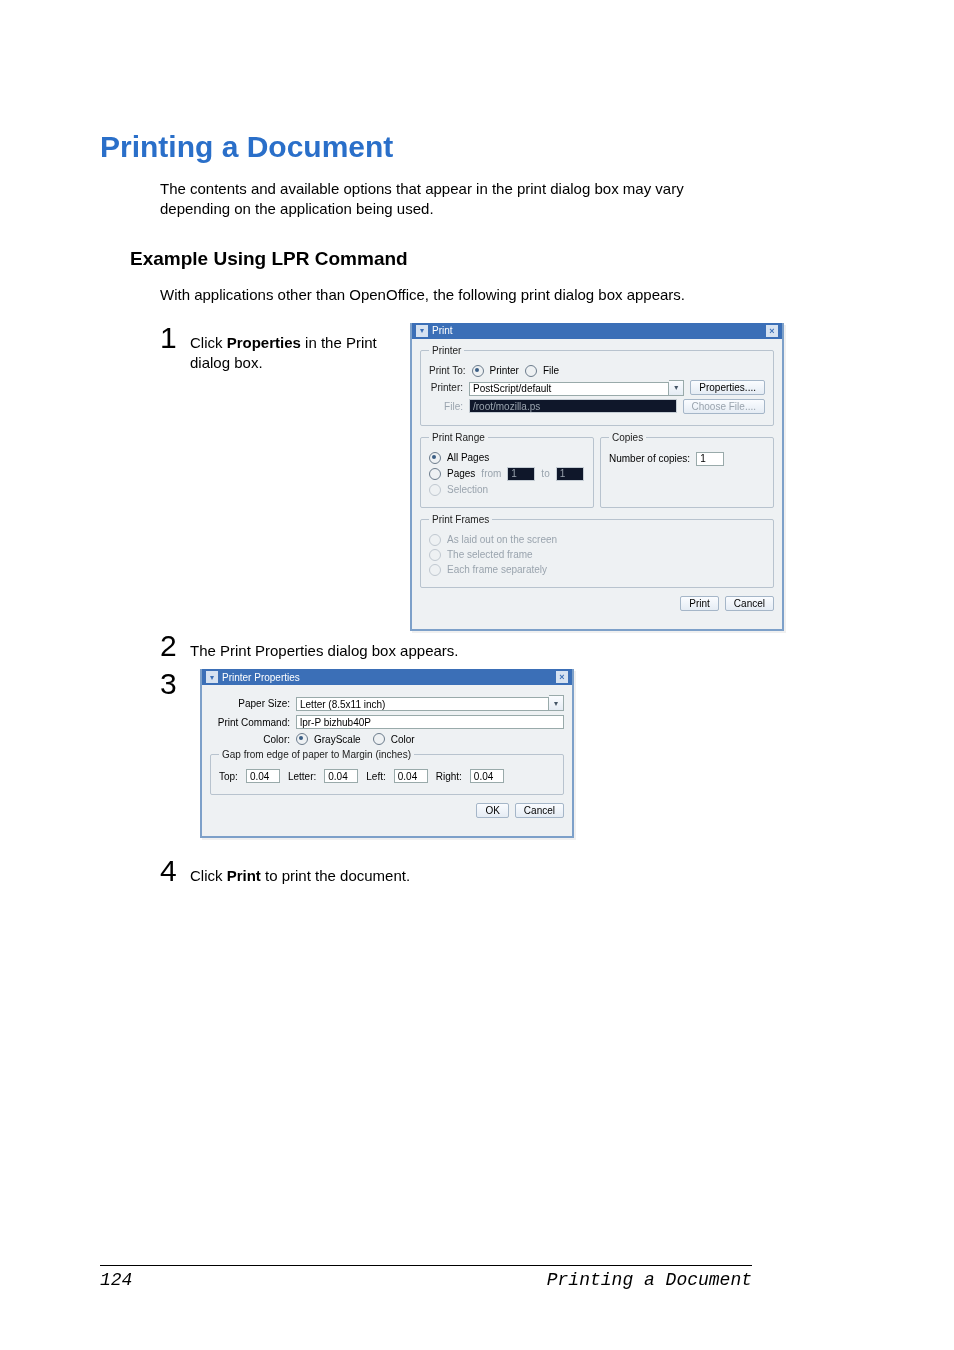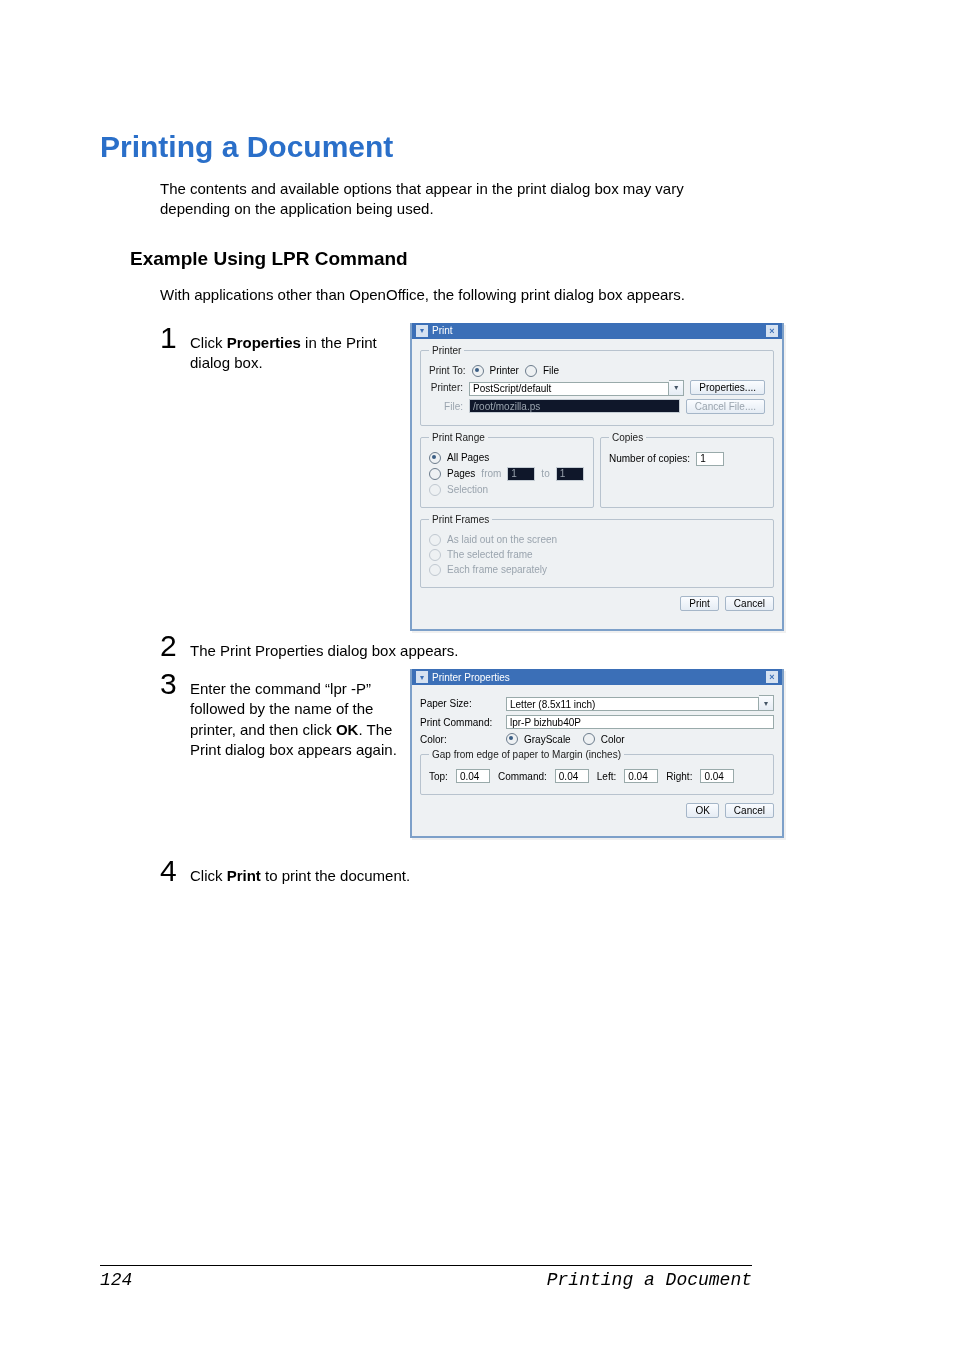--- a/index.html
+++ b/index.html
@@ -167,21 +167,21 @@
   .dlg2 {
     border: 2px solid #7da0c9;
     border-top: none;
     width: 370px;
     font-size: 10px;
     background: #eef1f3;
     font-family: "Segoe UI", Tahoma, sans-serif;
     box-shadow: 2px 2px 0 rgba(0,0,0,0.06);
   }
   .pp-row { display:flex; align-items:center; gap:6px; margin:4px 0;}
-  .pp-lbl { width:80px; }
+  .pp-lbl { width:80px; text-align:right; }
 
   
   .footer {
     position: absolute;
     bottom: 60px;
     left: 100px;
     right: 100px;
     border-top: 1px solid #000;
     padding-top: 4px;
     display: flex;
@@ -233,21 +233,21 @@
               <span class="lbl" style="width:34px;text-align:right;">Printer:</span>
               <div class="combo" style="flex:1;">
                 <input class="inp" value="PostScript/default" style="">
                 <span class="dd">▾</span>
               </div>
               <button class="btn">Properties....</button>
             </div>
             <div class="row">
               <span class="lbl-dis" style="width:34px;text-align:right;">File:</span>
               <input class="inp inp-dis" style="flex: 1 1 0%;" value="/root/mozilla.ps">
-              <button class="btn btn-dis">Cancel File....</button>
+              <button class="btn btn-dis">Choose File....</button>
             </div>
           </fieldset>
 
           <div class="two-col">
             <fieldset class="grp">
               <legend>Print Range</legend>
               <div class="row">
                 <span class="radio sel"></span>
                 <span>All Pages</span>
               </div>
@@ -299,23 +299,20 @@
   </div>
 
   <div class="step-row">
     <div class="step-num">2</div>
     <div class="step-text">The Print Properties dialog box appears.</div>
   </div>
 
   <div class="step-pair">
     <div style="display:flex;align-items:flex-start;">
       <div class="step-num">3</div>
-      <div class="step-text-narrow">
-        <span>Enter the command “lpr -P” followed by the name of the printer, and then click </span><span class="bold">OK</span><span>. The Print dialog box appears again.</span>
-      </div>
     </div>
     <div class="dialog-wrap">
       <div class="dlg2">
         <div class="dlg-title">
           <span class="chev">▾</span>
           <span>Printer Properties</span>
           <span class="xbox">×</span>
         </div>
         <div class="dlg-body">
           <div class="pp-row">
@@ -334,21 +331,21 @@
             <span class="radio sel"></span>
             <span>GrayScale</span>
             <span class="radio" style="margin-left:6px;"></span>
             <span>Color</span>
           </div>
           <fieldset class="grp">
             <legend>Gap from edge of paper to Margin (inches)</legend>
             <div class="row" style="gap:8px;align-items:center;">
               <span>Top:</span>
               <input class="inp" style="width: 34px;" value="0.04">
-              <span>Command:</span>
+              <span>Letter:</span>
               <input class="inp" style="width: 34px;" value="0.04">
               <span>Left:</span>
               <input class="inp" style="width: 34px;" value="0.04">
               <span>Right:</span>
               <input class="inp" style="width: 34px;" value="0.04">
             </div>
           </fieldset>
           <div class="dlg-actions">
             <button class="btn">OK</button>
             <button class="btn">Cancel</button>

